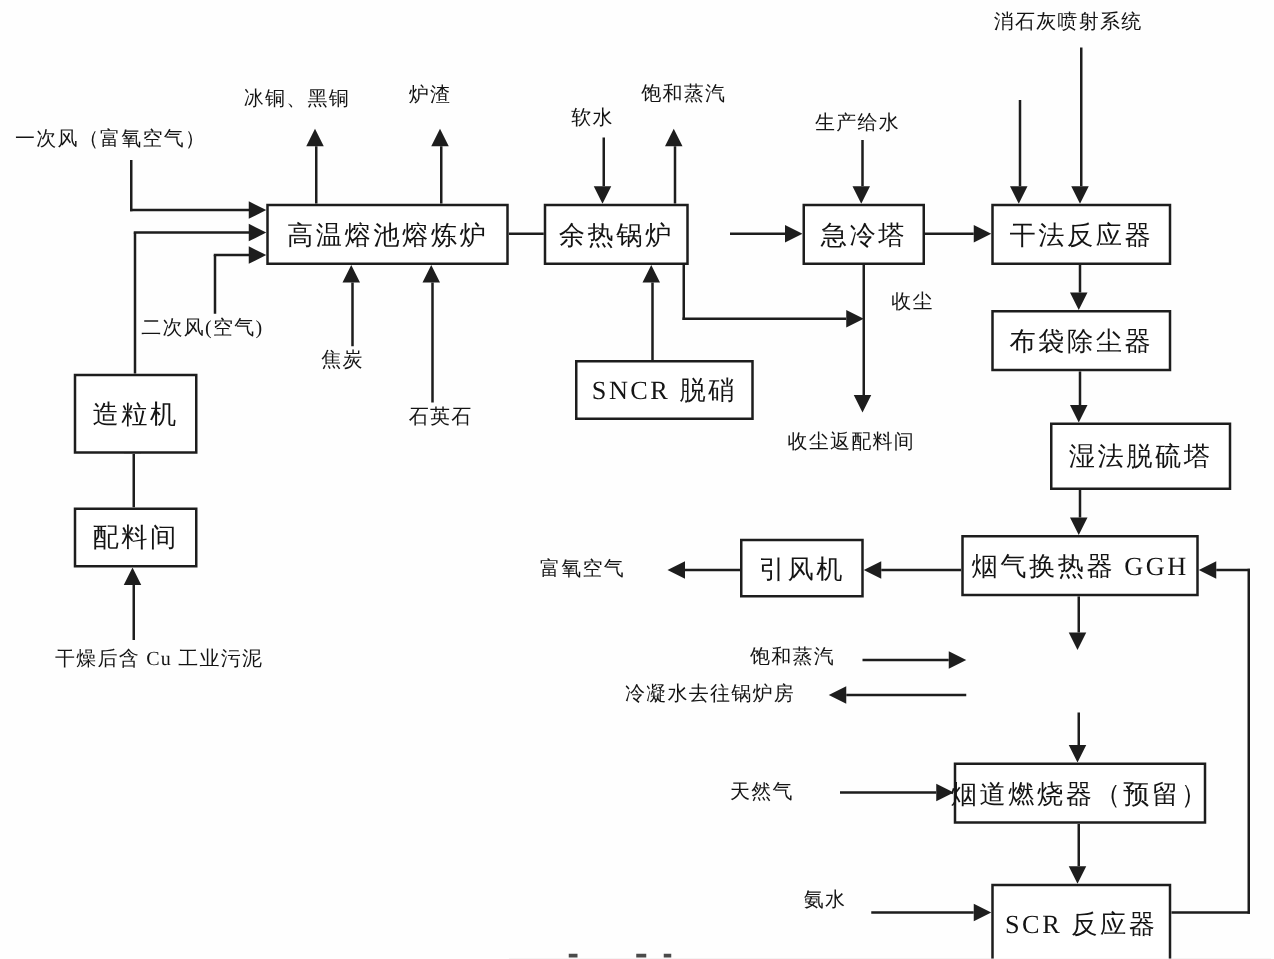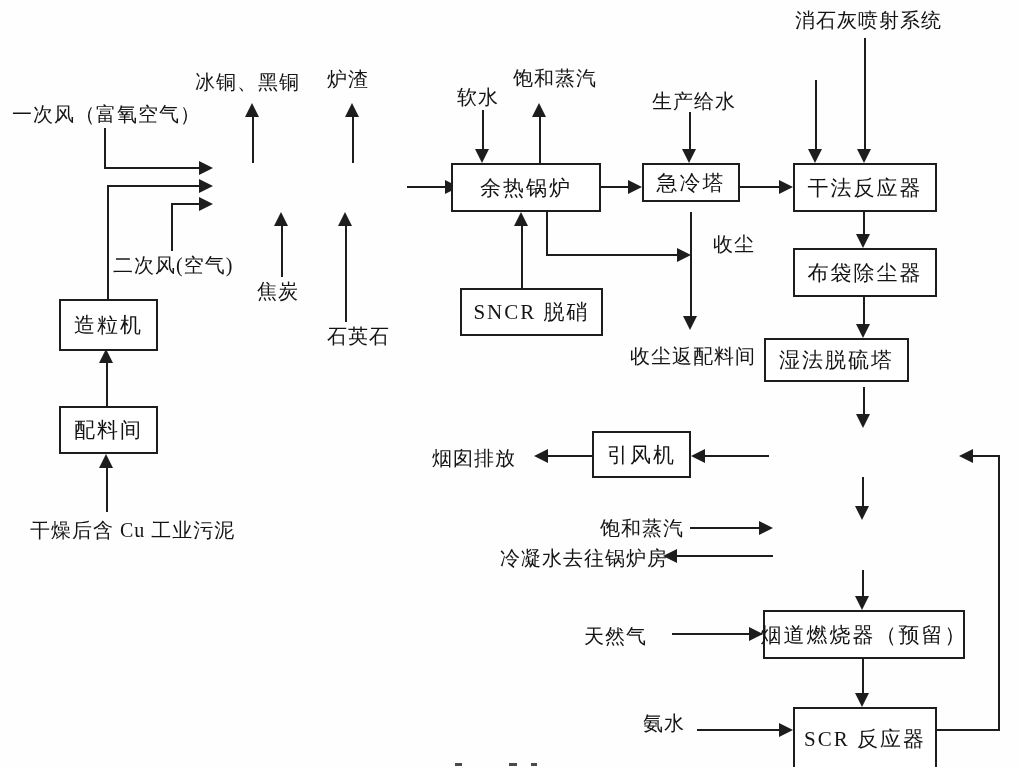--- a/index.html
+++ b/index.html
@@ -7,21 +7,21 @@
     position:relative;width:1019px;height:767px;background:#fefefe;
     font-family:"Liberation Serif","DejaVu Serif",serif;color:#141414;
     overflow:hidden;
   }
   .box{
     position:absolute;background:#fff;border:2px solid #1d1d1d;
     display:flex;align-items:center;justify-content:center;
     font-size:21px;letter-spacing:2px;white-space:nowrap;box-sizing:border-box;
   }
   .lbl{
-    position:absolute;font-size:20px;white-space:nowrap;letter-spacing:1px;
+    position:absolute;font-size:16px;white-space:nowrap;letter-spacing:1px;
   }
   .hl{position:absolute;height:2px;background:#1d1d1d;}
   .vl{position:absolute;width:2px;background:#1d1d1d;}
   .ah{position:absolute;width:0;height:0;}
   .ah-r{border-top:7px solid transparent;border-bottom:7px solid transparent;border-left:14px solid #1d1d1d;}
   .ah-l{border-top:7px solid transparent;border-bottom:7px solid transparent;border-right:14px solid #1d1d1d;}
   .ah-u{border-left:7px solid transparent;border-right:7px solid transparent;border-bottom:14px solid #1d1d1d;}
   .ah-d{border-left:7px solid transparent;border-right:7px solid transparent;border-top:14px solid #1d1d1d;}
   .speck{position:absolute;height:3px;background:#4a4a4a;}
 </style>
@@ -128,46 +128,48 @@
   <div class="vl" style="left:998px;top:455px;height:276px"></div>
   <div class="hl" style="left:973px;top:455px;width:27px"></div>
   <div class="ah ah-l" style="left:959px;top:449px"></div>
 
   <div class="vl" style="left:106px;top:466px;height:46px"></div>
   <div class="ah ah-u" style="left:99px;top:454px"></div>
 
   <div class="vl" style="left:106px;top:363px;height:43px"></div>
   <div class="ah ah-u" style="left:99px;top:349px"></div>
 
-  <div class="box" style="left:451px;top:163px;width:150px;height:49px">余热锅炉</div>
-  <div class="box" style="left:642px;top:163px;width:98px;height:39px">急冷塔</div>
+  <div class="box" style="left:213px;top:163px;width:194px;height:49px">高温熔池熔炼炉</div>
+  <div class="box" style="left:435px;top:163px;width:116px;height:49px">余热锅炉</div>
+  <div class="box" style="left:642px;top:163px;width:98px;height:49px">急冷塔</div>
   <div class="box" style="left:793px;top:163px;width:144px;height:49px">干法反应器</div>
   <div class="box" style="left:460px;top:288px;width:143px;height:48px">SNCR 脱硝</div>
   <div class="box" style="left:793px;top:248px;width:144px;height:49px">布袋除尘器</div>
-  <div class="box" style="left:764px;top:338px;width:145px;height:44px">湿法脱硫塔</div>
+  <div class="box" style="left:840px;top:338px;width:145px;height:54px">湿法脱硫塔</div>
   <div class="box" style="left:592px;top:431px;width:99px;height:47px">引风机</div>
+  <div class="box" style="left:769px;top:428px;width:190px;height:49px">烟气换热器 GGH</div>
   <div class="box" style="left:763px;top:610px;width:202px;height:49px">烟道燃烧器（预留）</div>
   <div class="box" style="left:793px;top:707px;width:144px;height:64px">SCR 反应器</div>
-  <div class="box" style="left:59px;top:299px;width:99px;height:52px">造粒机</div>
+  <div class="box" style="left:59px;top:299px;width:99px;height:64px">造粒机</div>
   <div class="box" style="left:59px;top:406px;width:99px;height:48px">配料间</div>
 
   <div class="lbl" style="left:12px;top:101px">一次风（富氧空气）</div>
   <div class="lbl" style="left:195px;top:69px">冰铜、黑铜</div>
   <div class="lbl" style="left:327px;top:66px">炉渣</div>
   <div class="lbl" style="left:113px;top:252px">二次风(空气)</div>
   <div class="lbl" style="left:257px;top:278px">焦炭</div>
   <div class="lbl" style="left:327px;top:323px">石英石</div>
-  <div class="lbl" style="left:30px;top:517px">干燥后含 Cu 工业污泥</div>
+  <div class="lbl" style="left:44px;top:517px">干燥后含 Cu 工业污泥</div>
   <div class="lbl" style="left:457px;top:84px">软水</div>
   <div class="lbl" style="left:513px;top:65px">饱和蒸汽</div>
   <div class="lbl" style="left:652px;top:88px">生产给水</div>
   <div class="lbl" style="left:795px;top:7px">消石灰喷射系统</div>
   <div class="lbl" style="left:713px;top:231px">收尘</div>
   <div class="lbl" style="left:630px;top:343px">收尘返配料间</div>
-  <div class="lbl" style="left:432px;top:445px">烟囱排放</div>
+  <div class="lbl" style="left:432px;top:445px">富氧空气</div>
   <div class="lbl" style="left:600px;top:515px">饱和蒸汽</div>
   <div class="lbl" style="left:500px;top:545px">冷凝水去往锅炉房</div>
   <div class="lbl" style="left:584px;top:623px">天然气</div>
   <div class="lbl" style="left:643px;top:710px">氨水</div>
 
   <div class="speck" style="left:455px;top:763px;width:7px"></div>
   <div class="speck" style="left:509px;top:763px;width:8px"></div>
   <div class="speck" style="left:531px;top:763px;width:6px"></div>
 
 </div>

